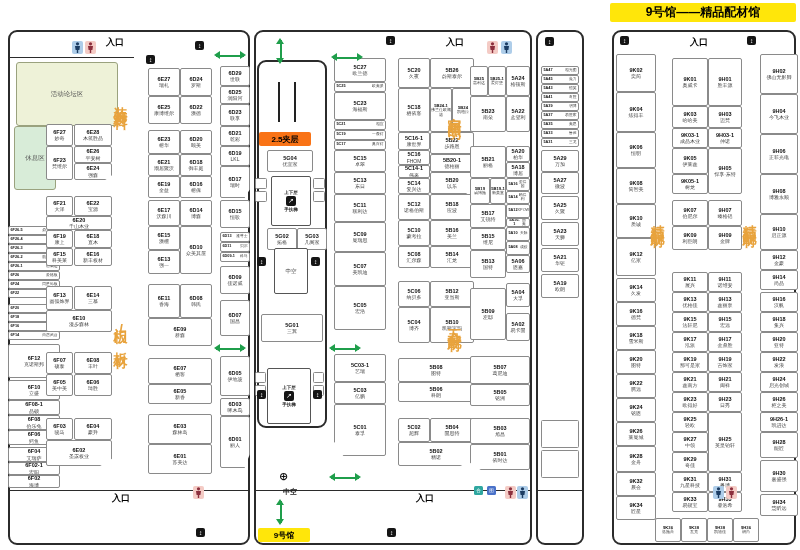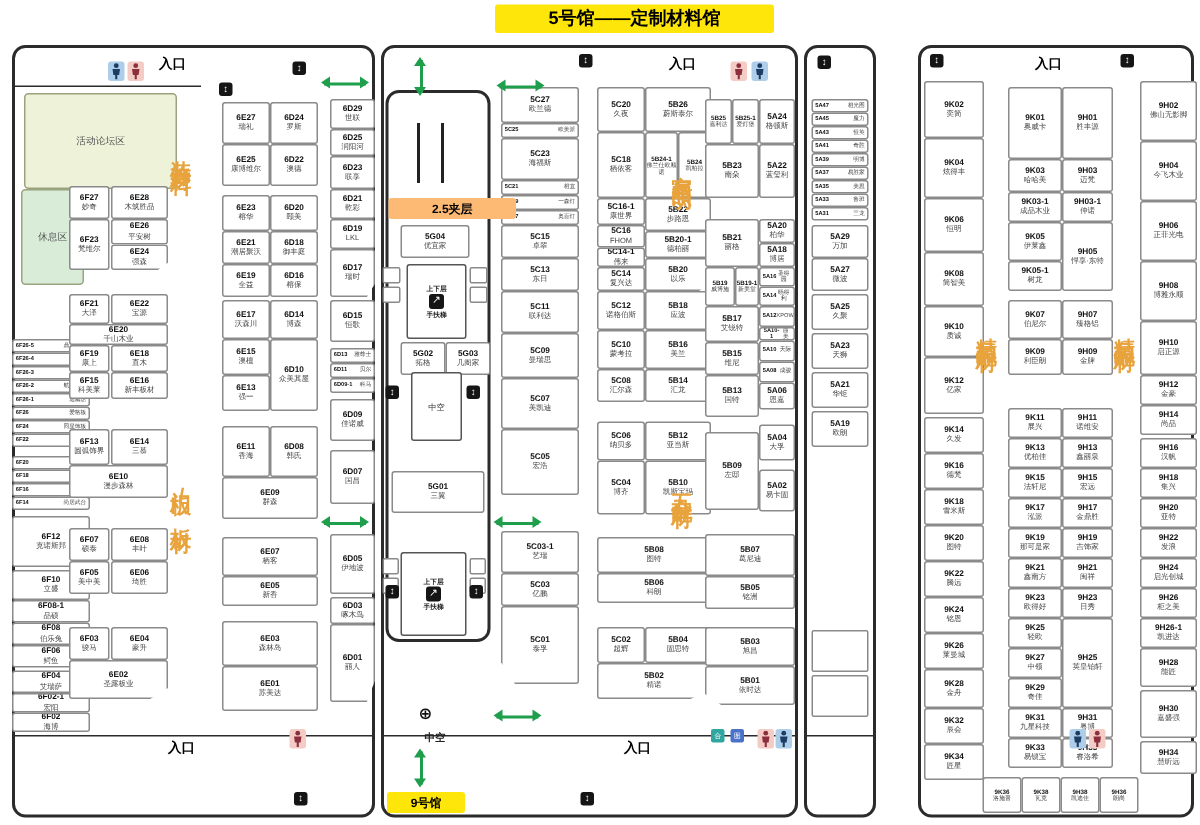--- a/index.html
+++ b/index.html
@@ -21,21 +21,21 @@
   .booth .c{font-weight:bold;font-size:5.5px;color:#111;}
   .booth.small{font-size:4px;} .booth.small .c{font-size:4.2px;}
   .booth.tiny{flex-direction:row;justify-content:space-between;padding:0 1.5px;font-size:3.8px;line-height:1;}
   .booth.tiny .c{font-size:3.8px;}
   .cbr{clip-path:polygon(0 0,100% 0,100% 72%,82% 100%,0 100%);}
   .cbl{clip-path:polygon(0 0,100% 0,100% 100%,18% 100%,0 72%);}
   .pbox{position:absolute;background:#fff;border:1px solid #8a8a8a;border-radius:1.5px;box-sizing:border-box;}
   .vlab{position:absolute;writing-mode:vertical-rl;text-orientation:upright;color:#e8a33d;
     font-weight:bold;font-size:14px;letter-spacing:3px;line-height:1;}
   .ent{position:absolute;font-size:9px;font-weight:bold;color:#000;background:#fff;padding:0 2px;z-index:6;}
-  .mezz{position:absolute;left:259px;top:132px;width:85px;height:14px;background:#fdba74;font-weight:bold;
+  .mezz{position:absolute;left:259px;top:132px;width:52px;height:14px;background:#f97316;font-weight:bold;
     font-size:8px;display:flex;align-items:center;justify-content:center;border-radius:2px;z-index:5;}
   .h9tag{position:absolute;left:258px;top:528px;width:52px;height:14px;background:#ffe60a;font-weight:bold;
     font-size:8px;display:flex;align-items:center;justify-content:center;border-radius:2px;z-index:6;}
   .esc{position:absolute;border:1px solid #555;background:#fff;border-radius:2px;display:flex;
     flex-direction:column;align-items:center;justify-content:center;gap:1px;z-index:4;}
   .esc .et{font-size:4.5px;font-weight:bold;color:#222;}
   .esc .ei{width:10px;height:10px;background:#151515;color:#fff;font-size:7px;line-height:10px;
     text-align:center;border-radius:2px;}
   .atr{position:absolute;border:1px solid #555;border-radius:2px;display:flex;align-items:center;
     justify-content:center;font-size:5.5px;color:#333;background:#fff;z-index:4;}
@@ -52,21 +52,21 @@
   .ah:after{content:"";position:absolute;right:-6px;top:-4px;border:4px solid transparent;border-left:6px solid #1f9e4b;}
   .av{position:absolute;width:2px;background:#1f9e4b;z-index:5;}
   .av:before{content:"";position:absolute;top:-6px;left:-4px;border:4px solid transparent;border-bottom:6px solid #1f9e4b;}
   .av:after{content:"";position:absolute;bottom:-6px;left:-4px;border:4px solid transparent;border-top:6px solid #1f9e4b;}
   .tgt{position:absolute;font-size:11px;line-height:1;color:#111;font-weight:bold;z-index:6;}
 </style>
 </head>
 <body>
 
 <div id="stage">
-  <div class="banner" id="banner5">5号馆——定制材料馆</div>
+  <div class="banner" id="banner9">9号馆——精品配材馆</div>
   <div class="area" id="forum">活动论坛区</div>
   <div class="area" id="rest">休息区</div>
   <div class="mezz">2.5夹层</div>
   <div class="h9tag">9号馆</div>
 <div class="outline" style="left: 8px; top: 30px; width: 242px; height: 515px;"></div>
     <div class="outline" style="left: 254px; top: 30px; width: 278px; height: 515px;"></div>
     <div class="outline" style="left: 536px; top: 30px; width: 48px; height: 515px;"></div>
     <div class="outline" style="left: 612px; top: 30px; width: 184px; height: 515px;"></div>
     <div class="outline" style="left: 257px; top: 60px; width: 70px; height: 368px;"></div>
     <div class="inline" style="left: 10px; top: 490px; width: 238px; height: 0px;"></div>

